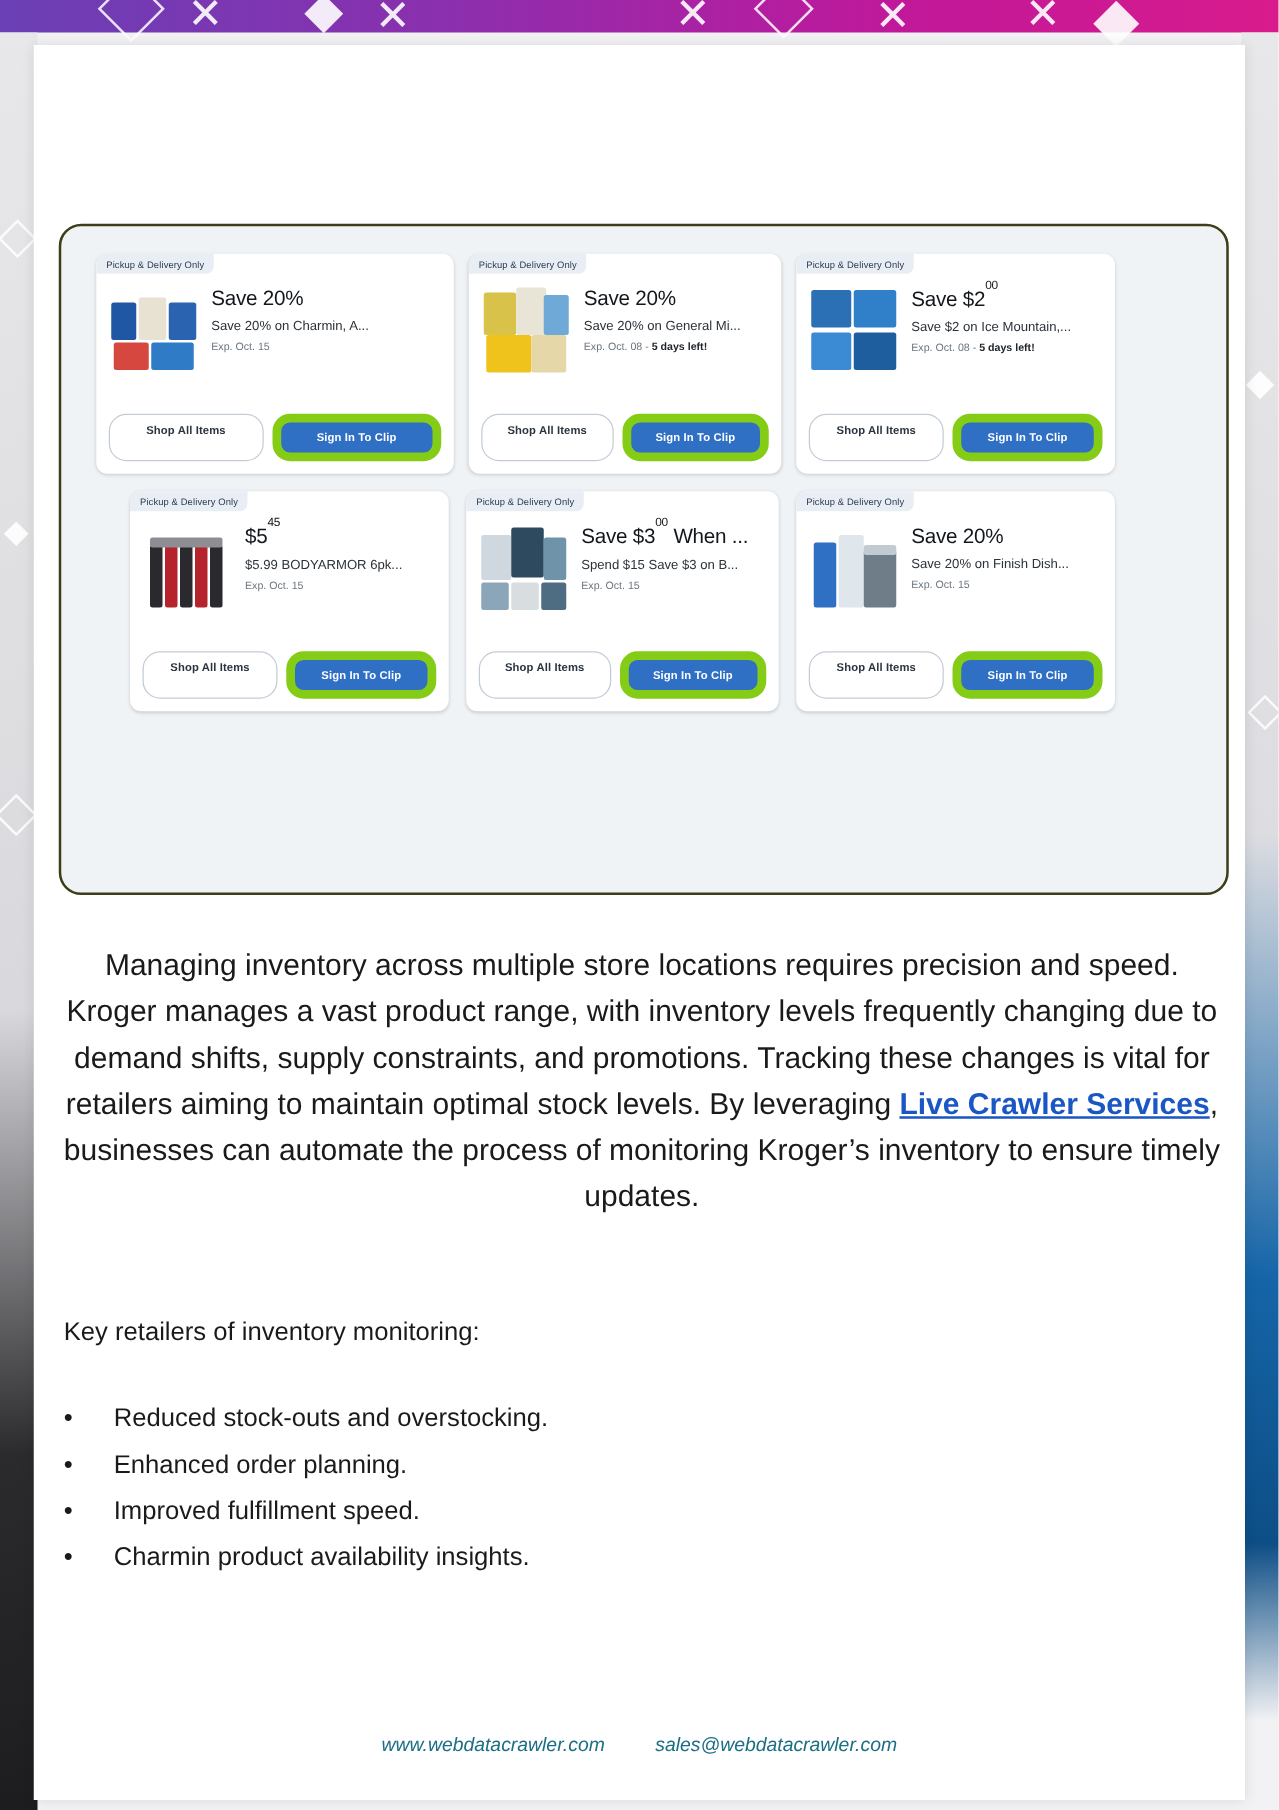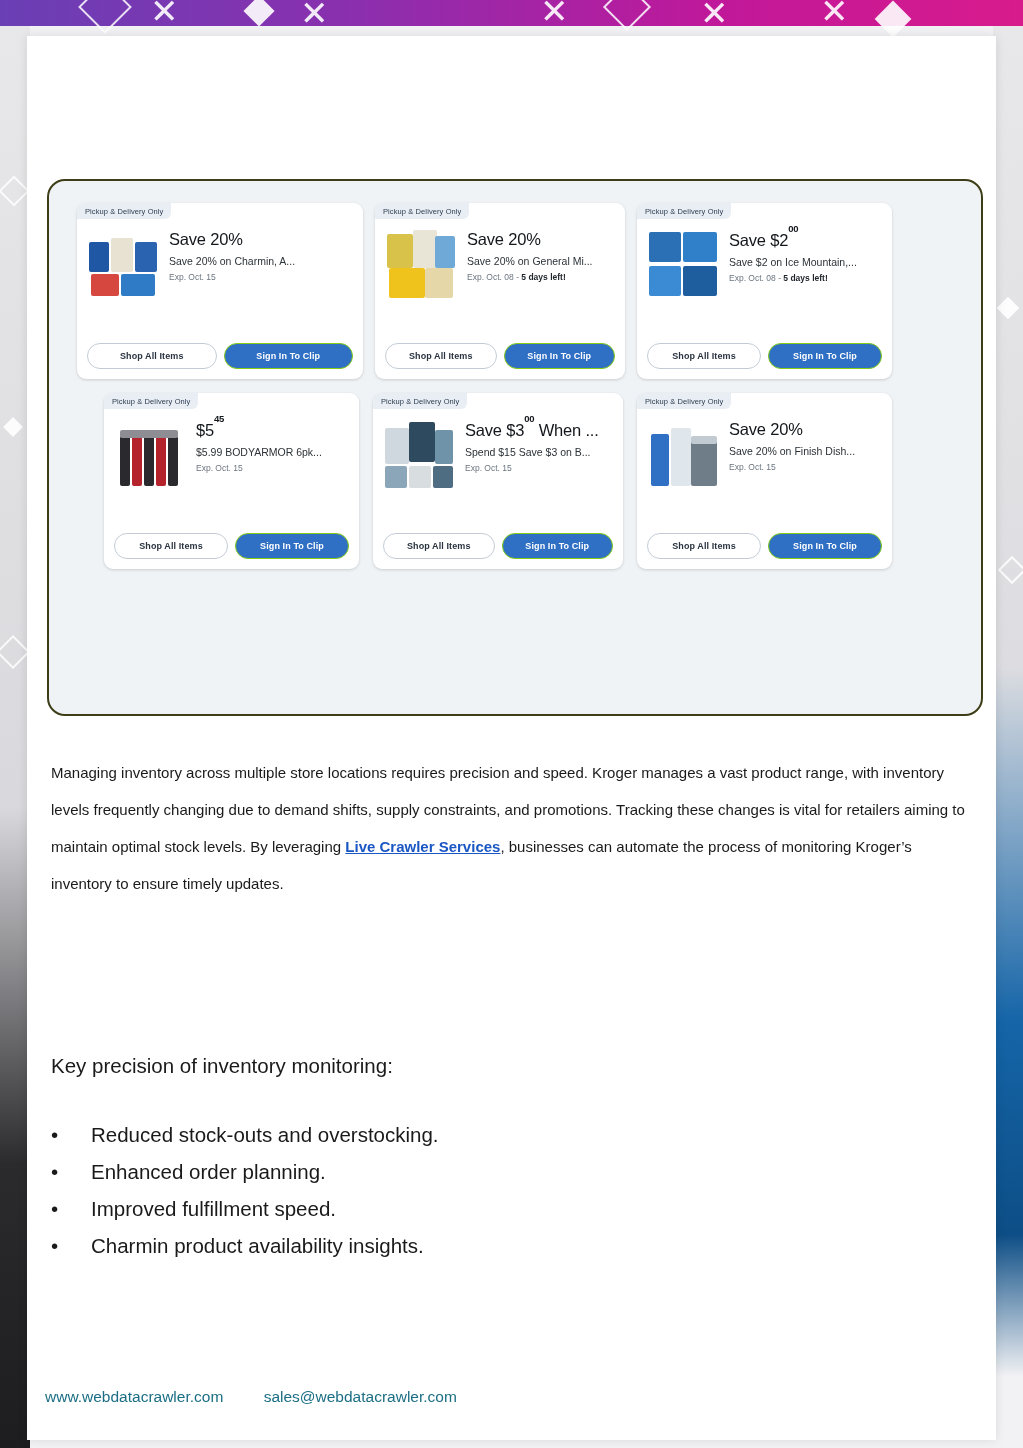--- a/index.html
+++ b/index.html
@@ -155,21 +155,21 @@
     border-radius: 2px;
   }
   .coupon-text { flex: 1; min-width: 0; padding-top: 2px; }
   .c-head {
     font-size: 16.5px;
     color: #13171c;
     font-weight: normal;
     letter-spacing: -0.2px;
     white-space: nowrap;
   }
-  .c-head sup { font-size: 9.5px; top: -0.7em; position: relative; font-weight: bold; }
+  .c-head sup { font-size: 9.5px; top: -0.7em; position: relative; }
   .c-desc {
     font-size: 10.5px;
     color: #2b3238;
     margin-top: 6px;
     white-space: nowrap;
     overflow: hidden;
     text-overflow: ellipsis;
   }
   .c-exp {
     font-size: 8.5px;
@@ -196,32 +196,33 @@
     letter-spacing: 0.1px;
   }
   .btn-outline {
     border: 1px solid #c3ccd6;
     color: #2a3340;
     background: #ffffff;
   }
   .btn-primary {
     background: #2f6fc4;
     color: #ffffff;
-    border: 1px solid #84cc16;
+    border: 7px solid #84cc16;
   }
 
   
   .body-copy {
     position: absolute;
     left: 24px;
     top: 718px;
     width: 925px;
-    font-size: 15px;
+    font-size: 24px;
     line-height: 37px;
     color: #1a1a1a;
+    text-align: center;
   }
   .body-copy a {
     color: #1a56c4;
     font-weight: bold;
     text-decoration: underline;
   }
   .para2 {
     position: absolute;
     left: 24px;
     top: 1018px;
@@ -244,23 +245,24 @@
     width: 40px;
     flex: 0 0 40px;
     text-align: left;
   }
 
   .footer {
     position: absolute;
     left: 0;
     right: 0;
     top: 1352px;
-    text-align: left;
+    text-align: center;
     font-size: 15.5px;
     color: #1b6e84;
+    font-style: italic;
   }
   .footer span { margin: 0 18px; }
 </style>
 </head>
 <body>
 
 <div class="bg">
   <div class="bg-topbar"></div>
   <div class="bg-left"></div>
   <div class="bg-right"></div>
@@ -425,21 +427,21 @@
         </div>
       </div>
 
     </div>
   </div>
 
   <div class="body-copy">
     <span>Managing inventory across multiple store locations requires precision and speed. Kroger manages a vast product range, with inventory levels frequently changing due to demand shifts, supply constraints, and promotions. Tracking these changes is vital for retailers aiming to maintain optimal stock levels. By leveraging </span><a href="#">Live Crawler Services</a><span>, businesses can automate the process of monitoring Kroger’s inventory to ensure timely updates.</span>
   </div>
 
-  <div class="para2">Key precision of inventory monitoring:</div>
+  <div class="para2">Key retailers of inventory monitoring:</div>
 
   <div class="bullets">
     <div class="bullet">
       <span class="dot">•</span>
       <span>Reduced stock-outs and overstocking.</span>
     </div>
     <div class="bullet">
       <span class="dot">•</span>
       <span>Enhanced order planning.</span>
     </div>

